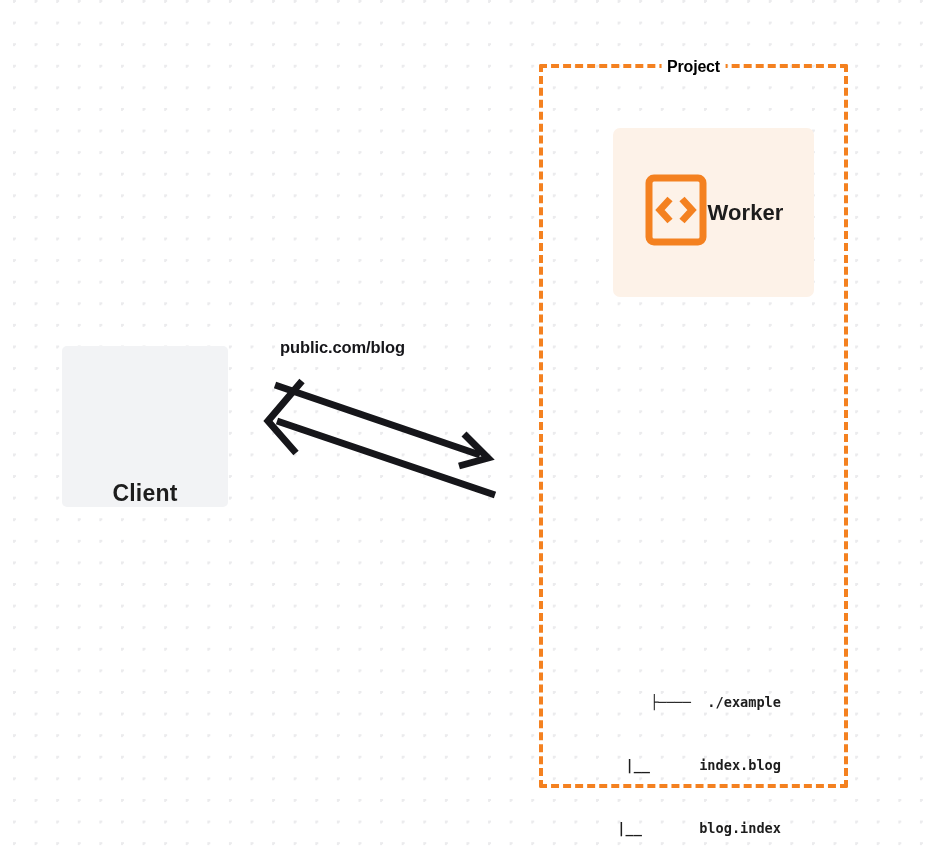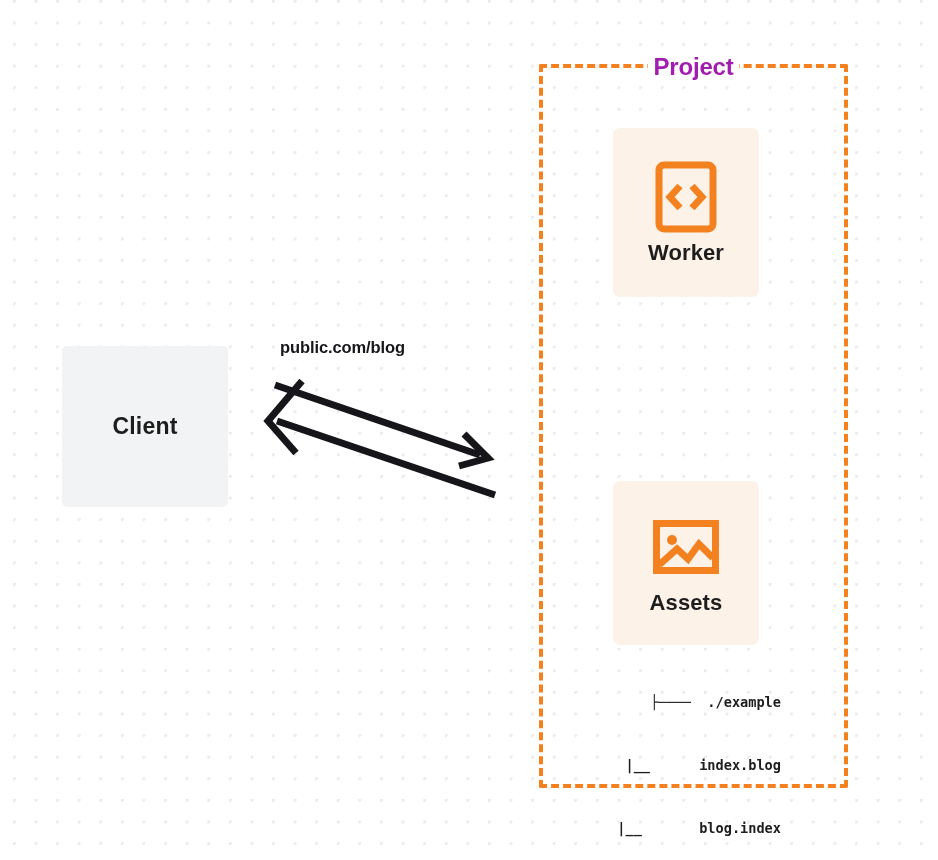--- a/index.html
+++ b/index.html
@@ -28,21 +28,21 @@
   
   #client-node {
     position: absolute;
     left: 62px;
     top: 346px;
     width: 166px;
     height: 161px;
     background: #f2f3f5;
     border-radius: 5px;
     display: flex;
-    align-items: center;
+    align-items: flex-end;
     justify-content: center;
   }
   #client-node .node-label {
     font-size: 23px;
     font-weight: bold;
     color: #1d1d1d;
     letter-spacing: 0.2px;
   }
 
   
@@ -78,35 +78,34 @@
     border: 4px dashed #f48120;
     border-radius: 2px;
   }
   #project-group-label {
     position: absolute;
     left: 50%;
     top: -1px;
     transform: translate(-50%, -50%);
     background: #ffffff;
     padding: 0 6px;
-    font-size: 24px;
+    font-size: 16px;
     font-weight: bold;
-    color: #a21caf;
+    color: #000000;
     white-space: nowrap;
     letter-spacing: -0.2px;
   }
 
   
   .service-card {
     position: absolute;
-    width: 146px;
+    width: 201px;
     background: #fdf2e8;
     border-radius: 7px;
     display: flex;
-    flex-direction: column;
     align-items: center;
     justify-content: center;
   }
   #worker-card {
     left: 613px;
     top: 128px;
     height: 169px;
   }
   #assets-card {
     left: 613px;
@@ -177,30 +176,20 @@
     <div class="icon-wrap">
       <svg width="64" height="74" viewBox="0 0 64 74" xmlns="http://www.w3.org/2000/svg">
         <rect x="5" y="5" width="54" height="64" rx="5" ry="5" fill="none" stroke="#f48120" stroke-width="7"></rect>
         <polyline points="26,26 16,37 26,48" fill="none" stroke="#f48120" stroke-width="7" stroke-linecap="butt" stroke-linejoin="miter"></polyline>
         <polyline points="38,26 48,37 38,48" fill="none" stroke="#f48120" stroke-width="7" stroke-linecap="butt" stroke-linejoin="miter"></polyline>
       </svg>
     </div>
     <span class="card-label">Worker</span>
   </div>
 
-  <div id="assets-card" class="service-card">
-    <div class="icon-wrap">
-      <svg width="68" height="60" viewBox="0 0 68 60" xmlns="http://www.w3.org/2000/svg">
-        <rect x="4.5" y="6.5" width="59" height="47" fill="none" stroke="#f48120" stroke-width="7"></rect>
-        <circle cx="20" cy="23" r="5" fill="#f48120"></circle>
-        <polyline points="7,48 25,32 36,42 47,27 61,41" fill="none" stroke="#f48120" stroke-width="7" stroke-linecap="butt" stroke-linejoin="miter"></polyline>
-      </svg>
-    </div>
-    <span class="card-label">Assets</span>
-  </div>
 
   <div id="assets-file-tree">
     <span class="tree-line">├────  ./example</span>
     <span class="tree-line">   |__      index.blog</span>
     <span class="tree-line">   |__       blog.index</span>
     
   </div>
 
 </div>
 

